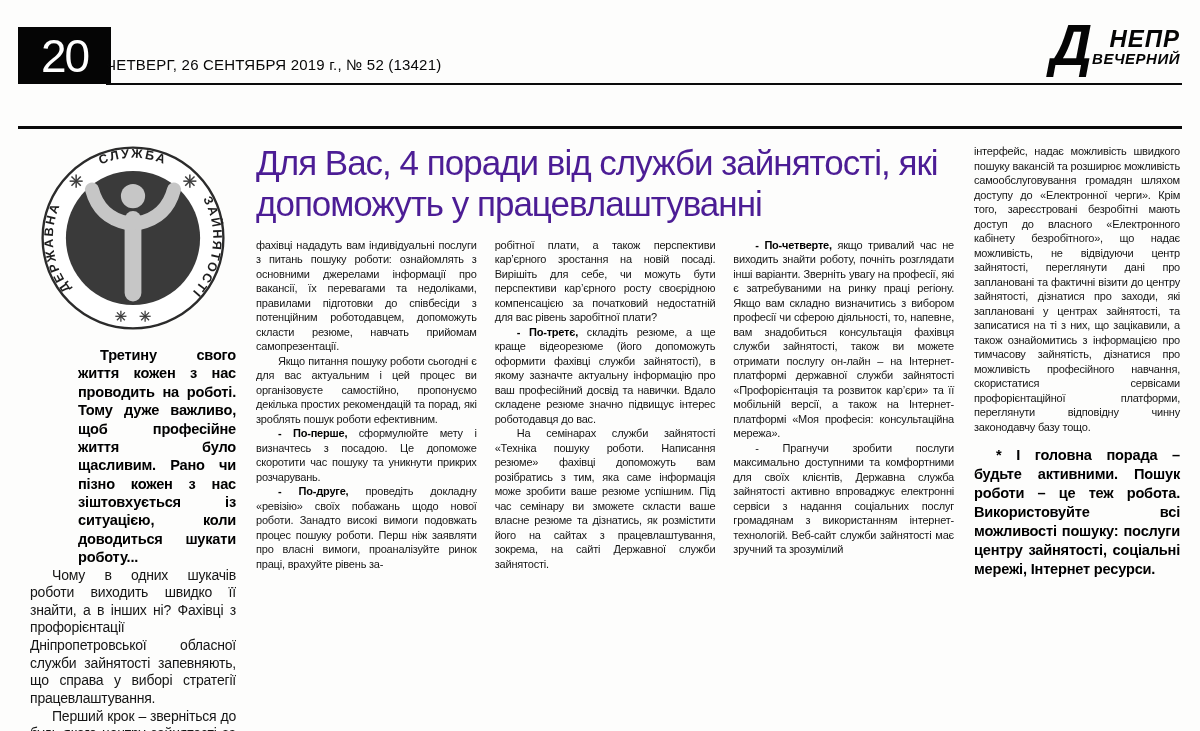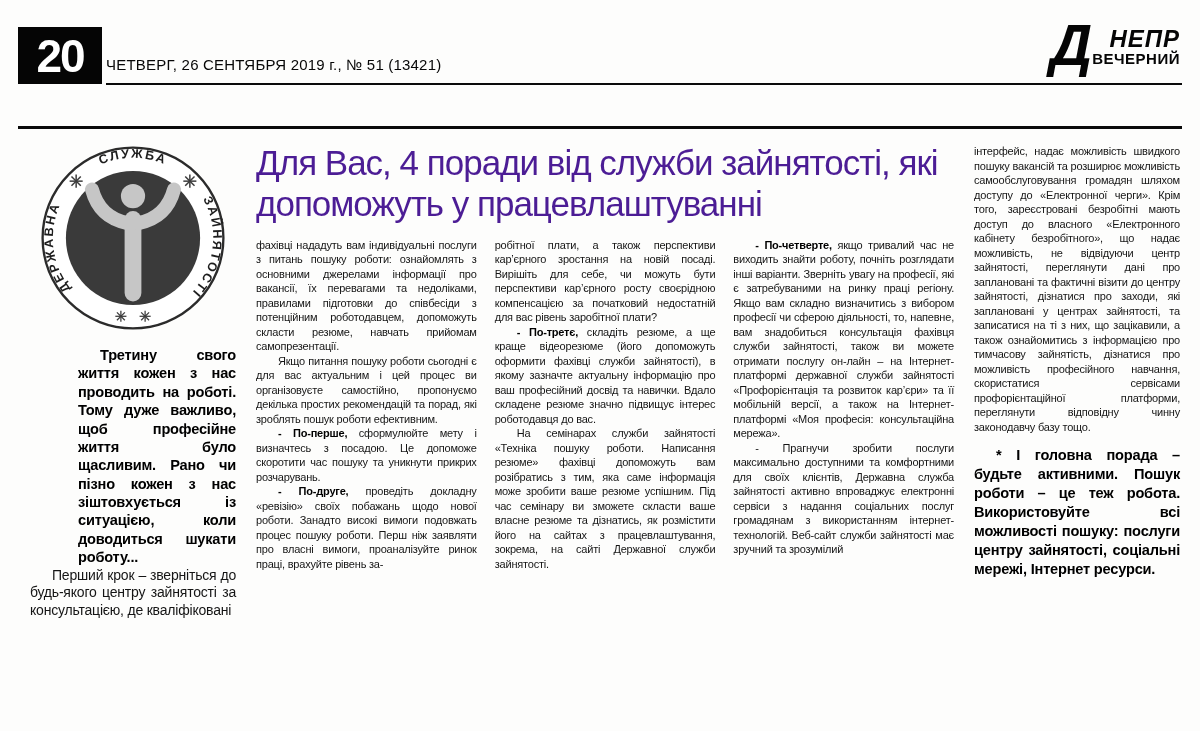--- a/index.html
+++ b/index.html
@@ -2,31 +2,31 @@
 <html lang="uk"><head>
 <meta charset="utf-8">
 <style>
   html,body{margin:0;padding:0;background:#e8e8e8;}
   .page{
     position:relative; width:1200px; height:731px; background:#fdfdfc;
     overflow:hidden; font-family:"Liberation Sans", sans-serif; color:#151515;
   }
   
   .page-number{
-    position:absolute; left:18px; top:27px; width:84px; height:57px;
+    position:absolute; left:18px; top:27px; width:93px; height:57px;
     background:#050505; color:#fff; display:flex; align-items:center; justify-content:center;
-    font-size:46px; font-weight:bold; letter-spacing:-2px;
+    font-size:46px; font-weight:normal; letter-spacing:-2px;
   }
   .date-line{ position:absolute; left:106px; top:56px; font-size:15px; letter-spacing:.2px; color:#070707;}
   .thin-rule{ position:absolute; left:106px; top:83px; width:1076px; height:2px; background:#0a0a0a;}
   .masthead{ position:absolute; right:20px; top:20px; display:flex; align-items:flex-start; color:#050505;}
   .m-d{ font-size:58px; font-weight:bold; font-style:italic; line-height:.85; letter-spacing:-2px;}
   .m-right{ display:flex; flex-direction:column; align-items:flex-end; margin-left:2px;}
   .m-nepr{ font-size:24px; font-weight:bold; font-style:italic; line-height:1; letter-spacing:1px; margin-top:7px;}
-  .m-vech{ font-size:15px; font-weight:bold; line-height:1.05; letter-spacing:.5px;}
+  .m-vech{ font-size:15px; font-weight:bold; font-style:italic; line-height:1.05; letter-spacing:.5px;}
   .top-rule{ position:absolute; left:18px; top:126px; width:1164px; height:3px; background:#0a0a0a;}
   
   .content{ position:absolute; left:30px; top:142px; width:1150px; display:flex; gap:20px;}
   .col-intro{ width:206px; flex:none;}
   .middle{ width:698px; flex:none;}
   .col-last{ width:206px; flex:none; padding-top:2px;}
   .headline{
     margin:0 0 13px 0; font-weight:normal; font-size:35px; line-height:1.18;
     letter-spacing:-1px; color:#4c1d95;
   }
@@ -44,21 +44,21 @@
   .logo{ display:block; width:192px; height:192px; margin:0 auto 12px auto;}
   .arc-text{ font-family:"Liberation Sans", sans-serif; font-size:13.5px; font-weight:bold;
     letter-spacing:2.2px; fill:#1d1d1d;}
 </style>
 </head>
 <body>
 
 <div class="page">
 
   <div class="page-number">20</div>
-  <div class="date-line">ЧЕТВЕРГ, 26 СЕНТЯБРЯ 2019 г., № 51 (13421)</div>
+  <div class="date-line">ЧЕТВЕРГ, 26 СЕНТЯБРЯ 2019 г., № 52 (13421)</div>
   <div class="thin-rule"></div>
   <div class="masthead">
     <span class="m-d">Д</span>
     <span class="m-right">
       <span class="m-nepr">НЕПР</span>
       <span class="m-vech">ВЕЧЕРНИЙ</span>
     </span>
   </div>
   <div class="top-rule"></div>
 
@@ -92,20 +92,21 @@
         <text class="arc-text" text-anchor="middle">
           <textPath href="#arcpath" startOffset="77%">ЗАЙНЯТОСТІ</textPath>
         </text>
         <use href="#star" transform="translate(-61,-61)"></use>
         <use href="#star" transform="translate(61,-61)"></use>
         <use href="#star" transform="translate(-13,84) scale(.85)"></use>
         <use href="#star" transform="translate(13,84) scale(.85)"></use>
       </svg>
       <div>
           <p class="para bold indent">Третину свого життя кожен з нас проводить на роботі. Тому дуже важливо, щоб професійне життя було щасливим. Рано чи пізно кожен з нас зіштовхується із ситуацією, коли доводиться шукати роботу...</p>
+          <p class="para normal indent">Чому в одних шукачів роботи виходить швидко її знайти, а в інших ні? Фахівці з профорієнтації Дніпропетровської обласної служби зайнятості запевняють, що справа у виборі стратегії працевлаштування.</p>
           <p class="para normal indent">Перший крок – зверніться до будь-якого центру зайнятості за консультацією, де кваліфіковані</p>
         </div>
     </div>
 
     <div class="middle">
       <h1 class="headline">Для Вас, 4 поради від служби зайнятості, які допоможуть у працевлаштуванні</h1>
       <div class="middle-cols">
         <div class="mcol">
             <p class="para normal">фахівці нададуть вам індивідуальні послуги з питань пошуку роботи: ознайомлять з основними джерелами інформації про вакансії, їх перевагами та недоліками, правилами підготовки до співбесіди з потенційним роботодавцем, допоможуть скласти резюме, навчать прийомам самопрезентації.</p>
             <p class="para normal indent">Якщо питання пошуку роботи сьогодні є для вас актуальним і цей процес ви організовуєте самостійно, пропонуємо декілька простих рекомендацій та порад, які зроблять пошук роботи ефективним.</p>

